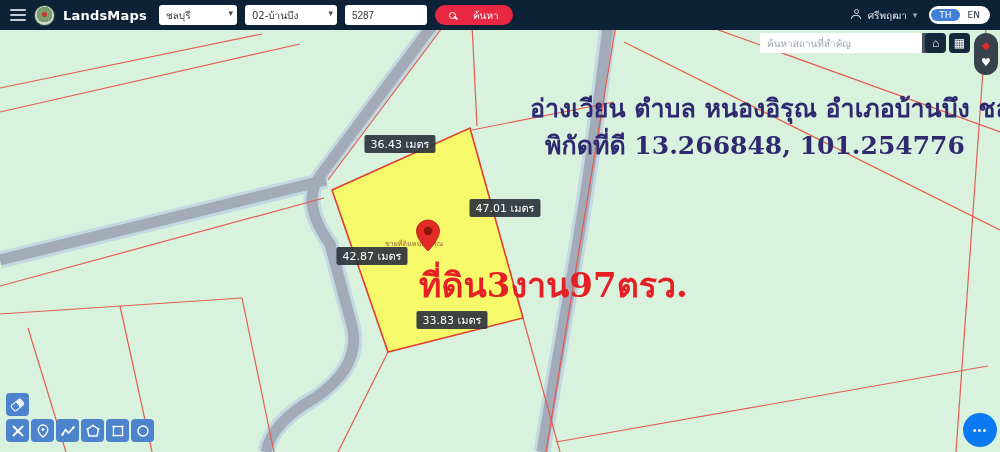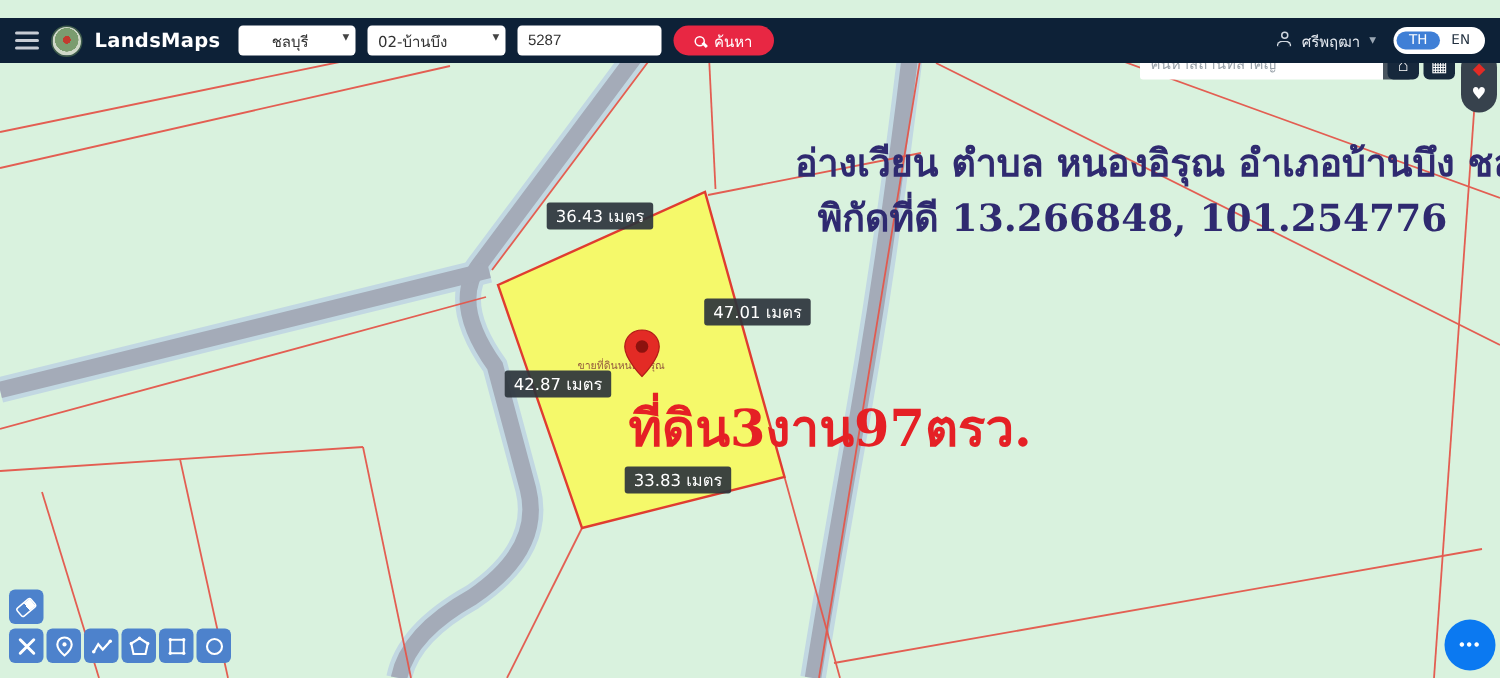--- a/index.html
+++ b/index.html
@@ -1,33 +1,33 @@
 <!DOCTYPE html>
 <html><head>
 <meta charset="utf-8">
 <style>
   * { margin:0; padding:0; box-sizing:border-box; }
   html,body { width:1000px; height:452px; font-family:"DejaVu Sans","Liberation Sans",sans-serif; }
   .app { width:1000px; height:452px; position:relative; overflow:hidden; background:#d9f2de; }
 
   
-  .header { position:absolute; top:12px; left:0; width:1000px; height:30px; background:#0d2137;
+  .header { position:absolute; top:0; left:0; width:1000px; height:30px; background:#0d2137;
             display:flex; align-items:center; padding:0 10px; gap:8px; z-index:50; }
   .hamburger { width:16px; height:12px; display:flex; flex-direction:column; justify-content:space-between; cursor:pointer; }
   .hamburger span { display:block; height:2px; background:#c7ccd4; border-radius:1px; }
   .logo { width:21px; height:21px; border-radius:50%; background:radial-gradient(circle at 50% 45%, #c23b2e 0 18%, #7a9c6f 19% 55%, #cfd8c8 56% 78%, #5a7d5a 79%); border:1px solid #3c5a4a; flex:0 0 auto; }
   .brand { color:#fff; font-size:13px; font-weight:bold; letter-spacing:.2px; margin-right:4px; }
   .select { position:relative; background:#fff; border-radius:3px; height:20px; font-size:10px; color:#333;
             display:flex; align-items:center; padding:0 16px 0 7px; cursor:pointer; }
   .select .chev { position:absolute; right:4px; top:3px; font-size:9px; color:#444; }
-  .sel-province { width:78px;justify-content:center; }
+  .sel-province { width:78px; }
   .sel-district { width:92px; }
-  .parcel-input { width:96px; height:20px; border:none; border-radius:3px; font-size:10px; padding:0 7px; color:#333; background:#fff; }
+  .parcel-input { width:82px; height:20px; border:none; border-radius:3px; font-size:10px; padding:0 7px; color:#333; background:#fff; }
   .search-btn { height:20px; background:#e82743; border:none; border-radius:10px; color:#fff; font-size:10px;
-                display:flex; align-items:center; gap:6px; padding:0 14px; cursor:pointer; font-family:inherit; }
+                display:flex; align-items:center; gap:17px; padding:0 14px; cursor:pointer; font-family:inherit; }
   .mag { width:7px; height:7px; border:1.5px solid #fff; border-radius:50%; position:relative; display:inline-block; }
   .mag::after { content:""; position:absolute; width:4px; height:1.5px; background:#fff; transform:rotate(45deg); right:-3px; bottom:-1px; }
   .header-right { margin-left:auto; display:flex; align-items:center; gap:6px; }
   .person { width:11px; height:12px; }
   .person .head { width:5px; height:5px; border:1px solid #cfd6de; border-radius:50%; margin:0 auto; }
   .person .shoulders { width:10px; height:4px; border:1px solid #cfd6de; border-bottom:none; border-radius:5px 5px 0 0; margin:1px auto 0; }
   .username { color:#e3e8ee; font-size:10px; }
   .user-chev { color:#9aa7b4; font-size:9px; cursor:pointer; }
   .lang-toggle { background:#fff; border-radius:10px; height:18px; display:flex; align-items:center; padding:2px; margin-left:6px;justify-content:center; }
   .lang-th { background:#3f7fd6; color:#fff; border-radius:8px; font-size:9px; padding:1px 8px; cursor:pointer; }

